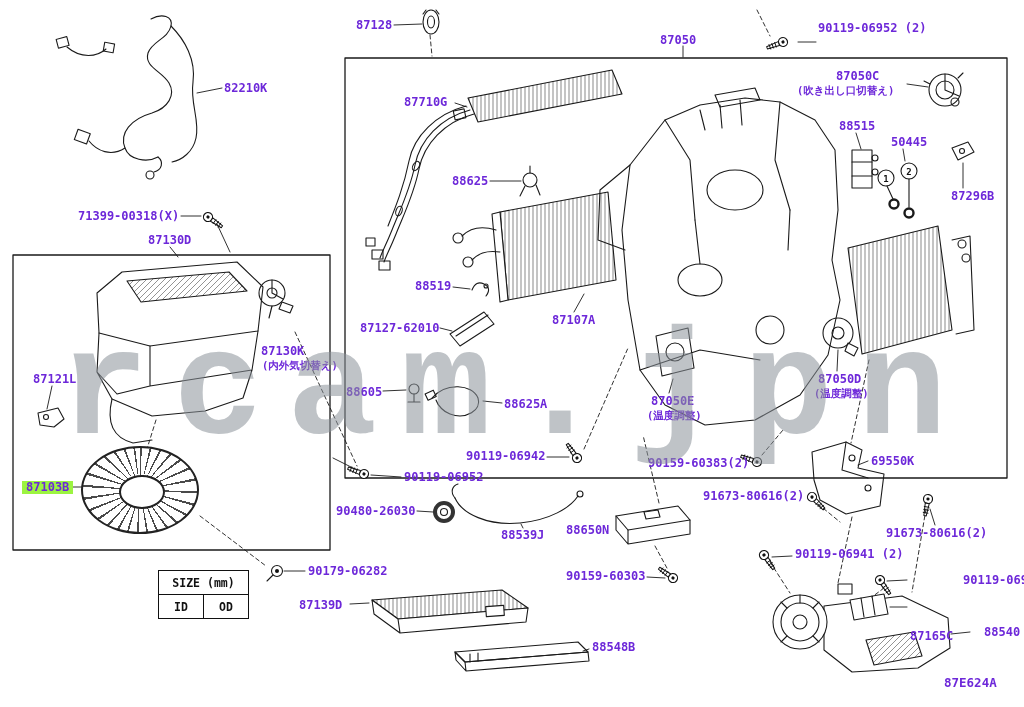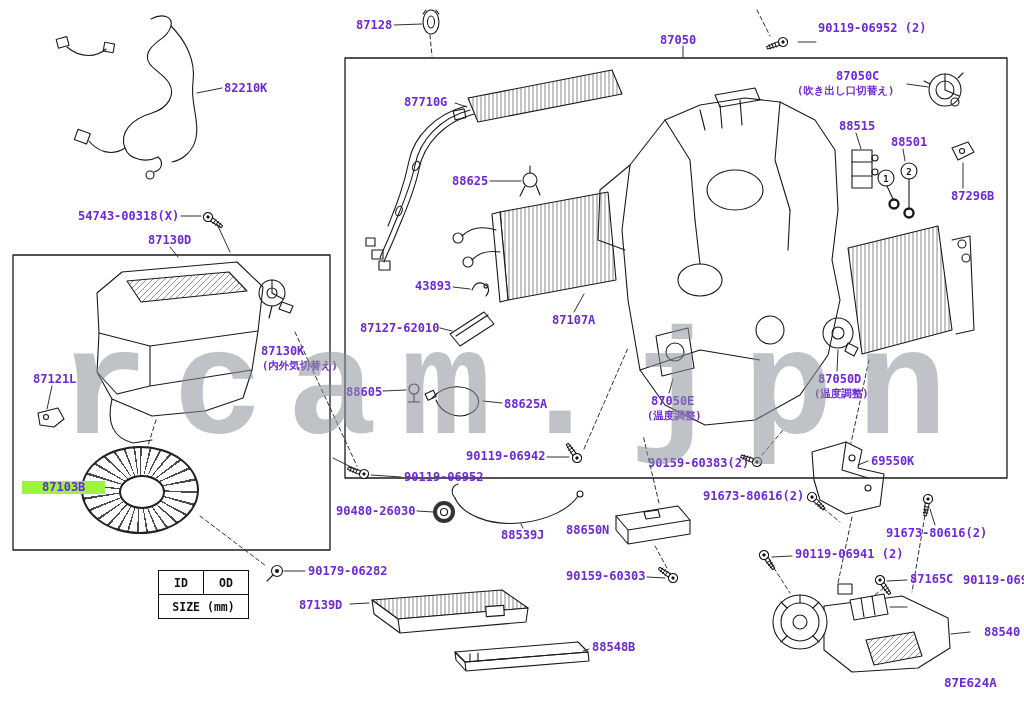--- a/index.html
+++ b/index.html
@@ -2,21 +2,21 @@
 <html><head>
 <meta charset="utf-8">
 <style>
   html,body{margin:0;padding:0;background:#fff;}
   .stage{position:relative;width:1024px;height:707px;background:#fff;overflow:hidden;
          font-family:"DejaVu Sans Mono",monospace;}
   svg.diagram{position:absolute;left:0;top:0;z-index:1;}
   .lbl{position:absolute;font-size:12px;font-weight:bold;color:#6d28d9;white-space:nowrap;
        line-height:13px;z-index:20;}
   .note{font-size:10.5px;font-weight:bold;}
-  .hl{padding:0 20px;}
+  .hl{padding:0 4px;}
   .wm{position:absolute;left:40px;top:318px;width:950px;text-align:center;z-index:60;
       font-family:Liberation Mono, monospace;font-weight:bold;font-size:150px;line-height:1;
       letter-spacing:24px;color:rgba(138,146,153,0.55);pointer-events:none;}
   .wheel{position:absolute;left:81px;top:446px;width:114px;height:84px;border-radius:50%;
          border:2px solid #222;z-index:5;
          background:repeating-conic-gradient(#4a4a4a 0deg 2.5deg,#ffffff 2.5deg 13deg);}
   .wheel::after{content:"";position:absolute;left:50%;top:50%;width:42px;height:30px;
          margin:-15px 0 0 -21px;border-radius:50%;background:#fff;border:2px solid #222;}
   table.size{position:absolute;left:26px;top:570px;border-collapse:collapse;z-index:30;
          font-size:11.5px;font-weight:bold;color:#111;background:transparent;}
@@ -351,28 +351,28 @@
       <path d="M926,509 L912,592"></path>
       <path d="M156,420 L146,452"></path>
     </g>
   </g>
 </svg>
 
 <div class="wheel"></div>
 
 <div class="lbl" style="left:356px;top:19px">87128</div>
 <div class="lbl" style="left:224px;top:82px">82210K</div>
-<div class="lbl" style="left:78px;top:210px">54743-00318(X)</div>
+<div class="lbl" style="left:78px;top:210px">71399-00318(X)</div>
 <div class="lbl" style="left:148px;top:234px">87130D</div>
 <div class="lbl" style="left:33px;top:373px">87121L</div>
 <div class="lbl hl" style="left: 22px; top: 481px; background: rgb(156, 244, 65);">87103B</div>
 <div class="lbl" style="left:308px;top:565px">90179-06282</div>
 <div class="lbl" style="left:404px;top:96px">87710G</div>
 <div class="lbl" style="left:452px;top:175px">88625</div>
-<div class="lbl" style="left:415px;top:280px">43893</div>
+<div class="lbl" style="left:415px;top:280px">88519</div>
 <div class="lbl" style="left:360px;top:322px">87127-62010</div>
 <div class="lbl" style="left:346px;top:386px">88605</div>
 <div class="lbl" style="left:504px;top:398px">88625A</div>
 <div class="lbl" style="left:552px;top:314px">87107A</div>
 <div class="lbl" style="left:261px;top:345px">87130K</div>
 <div class="lbl note" style="left:262px;top:359px">(内外気切替え)</div>
 <div class="lbl" style="left:404px;top:471px">90119-06952</div>
 <div class="lbl" style="left:336px;top:505px">90480-26030</div>
 <div class="lbl" style="left:501px;top:529px">88539J</div>
 <div class="lbl" style="left:299px;top:599px">87139D</div>
@@ -380,43 +380,43 @@
 <div class="lbl" style="left:566px;top:524px">88650N</div>
 <div class="lbl" style="left:566px;top:570px">90159-60303</div>
 <div class="lbl" style="left:466px;top:450px">90119-06942</div>
 <div class="lbl" style="left:648px;top:457px">90159-60383(2)</div>
 <div class="lbl" style="left:703px;top:490px">91673-80616(2)</div>
 <div class="lbl" style="left:660px;top:34px">87050</div>
 <div class="lbl" style="left:818px;top:22px">90119-06952 (2)</div>
 <div class="lbl" style="left:836px;top:70px">87050C</div>
 <div class="lbl note" style="left:797px;top:84px">(吹き出し口切替え)</div>
 <div class="lbl" style="left:839px;top:120px">88515</div>
-<div class="lbl" style="left:891px;top:136px">88501</div>
+<div class="lbl" style="left:891px;top:136px">50445</div>
 <div class="lbl" style="left:951px;top:190px">87296B</div>
 <div class="lbl" style="left:818px;top:373px">87050D</div>
 <div class="lbl note" style="left:814px;top:387px">(温度調整)</div>
 <div class="lbl" style="left:651px;top:395px">87050E</div>
 <div class="lbl note" style="left:647px;top:409px">(温度調整)</div>
 <div class="lbl" style="left:871px;top:455px">69550K</div>
 <div class="lbl" style="left:886px;top:527px">91673-80616(2)</div>
 <div class="lbl" style="left:795px;top:548px">90119-06941 (2)</div>
 <div class="lbl" style="left:963px;top:574px">90119-06941</div>
-<div class="lbl" style="left:910px;top:573px">87165C</div>
+<div class="lbl" style="left:910px;top:630px">87165C</div>
 <div class="lbl" style="left:984px;top:626px">88540</div>
 <div class="lbl code" style="left:944px;top:676px">87E624A</div>
 
 <table class="size">
   <tbody>
         <tr>
     <td class="nob c1"></td>
+    <td colspan="2">SIZE (mm)</td>
+  </tr>
+  <tr>
+    <td class="nob c1"></td>
     <td class="c2">ID</td>
     <td class="c3">OD</td>
   </tr>
-  <tr>
-    <td class="nob c1"></td>
-    <td colspan="2">SIZE (mm)</td>
-  </tr>
 </tbody>
     </table>
 
 <div class="wm">rcam.jpn</div>
 
 </div>
 
 </body></html>

